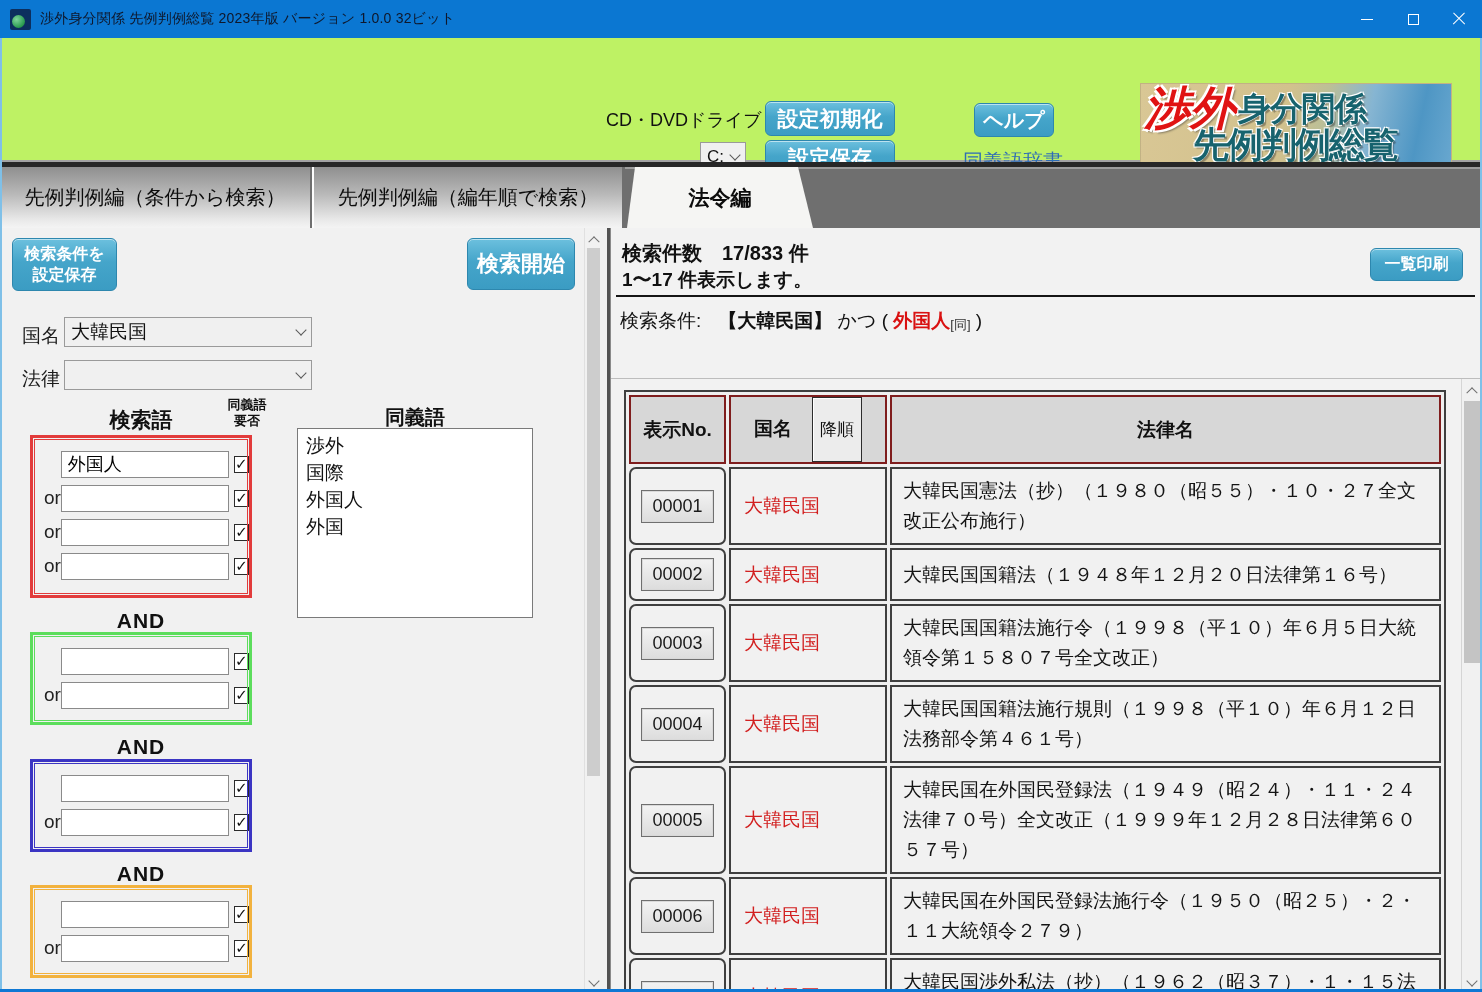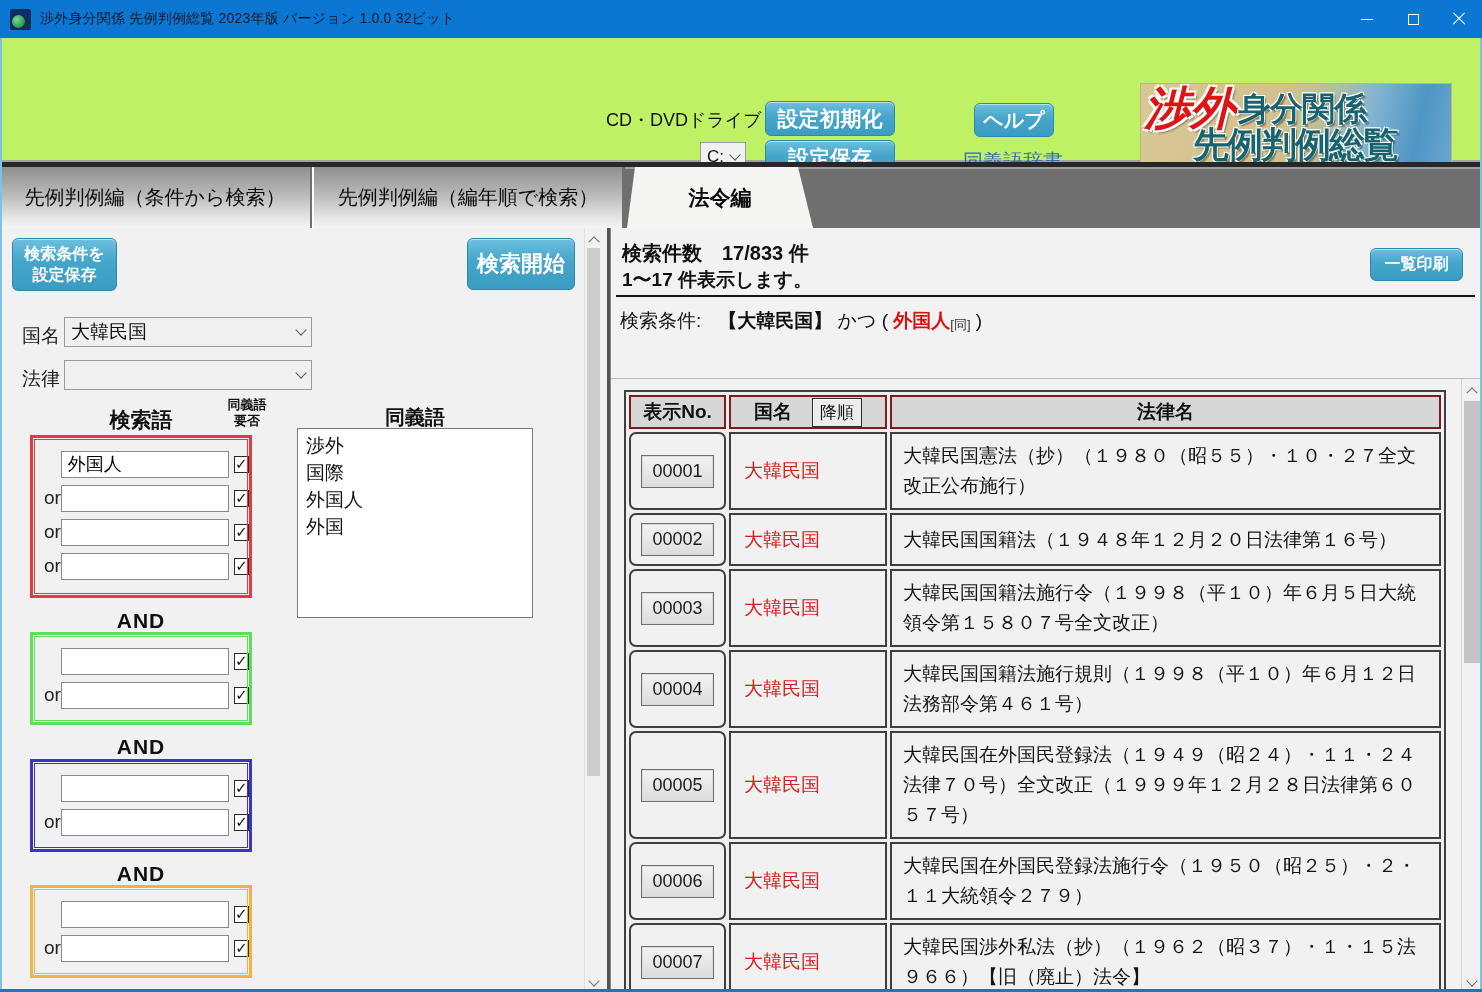--- a/index.html
+++ b/index.html
@@ -140,21 +140,21 @@
   .cond-tag { font-size: 13px; color: #333; position: relative; top: 2px; }
   .table-sep { position: absolute; left: 0; right: 0; top: 150px; border-top: 1px solid #bdbdbd; }
 
   .table-area { position: absolute; left: 0; right: 21px; top: 151px; bottom: 0; overflow: hidden; }
   table.laws { border-collapse: separate; border-spacing: 3px; margin: 11px 0 0 13px;
                border: 2px solid #3f3f3f; width: 822px; background: #efefef; }
   table.laws th { background: #d7d7d7; border: 2px solid #7f1d1d; font-size: 19px; font-weight: bold;
                height: 34px; text-align: center; padding: 0 4px; }
   table.laws td { border: 2px solid #3f3f3f; background: #f1f1f1; font-size: 19px; vertical-align: middle; }
   .col-no { width: 97px; } .col-country { width: 158px; }
-  .btn-sort { display: inline-block; margin-left: 20px; padding: 2px 7px; font-size: 17px; font-weight: normal;
+  .btn-sort { display: inline-block; margin-left: 20px; padding: 20px 7px; font-size: 17px; font-weight: normal;
                background: #ececec; border: 1px solid #2c2c2c; box-shadow: inset 1px 1px 0 #fff; }
   td.c-no { text-align: center; padding: 8px 0; border-radius: 7px; }
   .btn-no { display: inline-block; min-width: 64px; padding: 5px 10px; font-size: 18px; text-align: center;
                background: linear-gradient(180deg, #f3f3f3, #dcdcdc); border: 1px solid #6f6f6f;
                box-shadow: 0 0 0 1px #d9d9d9 inset; color: #1a1a1a; }
   td.c-country { color: #d22020; padding: 8px 0 8px 13px; }
   td.c-law { padding: 7px 11px; line-height: 30px; color: #141414; }
 
   .sb-right { right: 0; top: 151px; width: 21px; bottom: 0; border-left: 1px solid #d5d5d5; }
   .sb-right .sb-thumb { top: 22px; height: 262px; background: #c4c4c4; }

